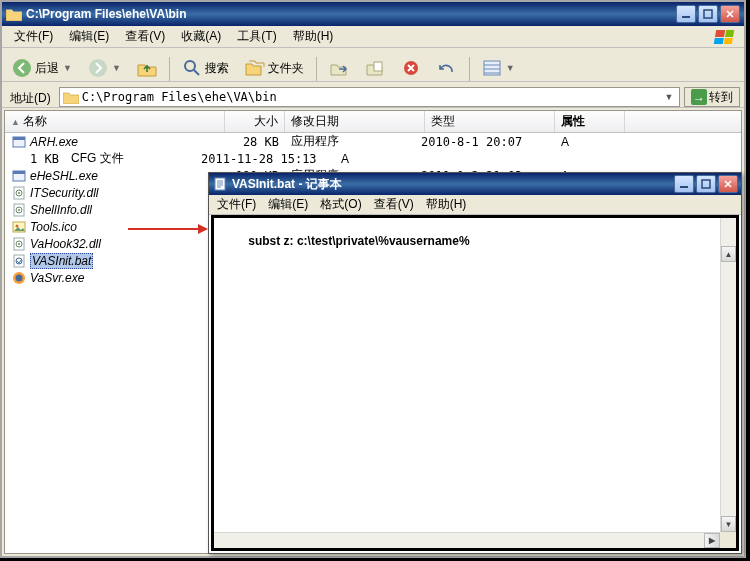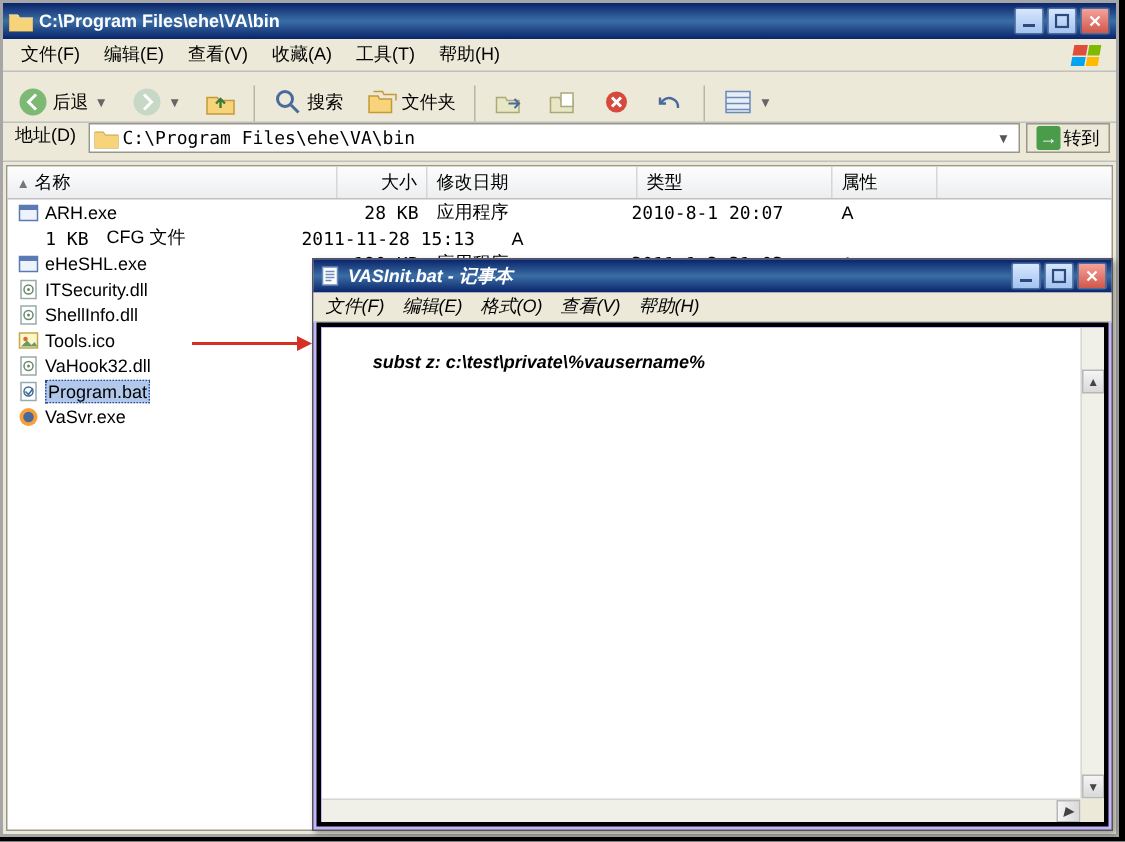--- a/index.html
+++ b/index.html
@@ -22,55 +22,55 @@
 .winlogo-flag span:nth-child(2){background:#7fba00;}
 .winlogo-flag span:nth-child(3){background:#00a4ef;}
 .winlogo-flag span:nth-child(4){background:#ffb900;}
 
 .toolbar { height:34px; background:#ece9d8; border-bottom:1px solid #c0c0c0; display:flex; align-items:flex-end; padding:0 4px; gap:4px; }
 .tbtn { height:26px; padding:0 6px; display:flex; align-items:center; gap:3px; border-radius:3px; cursor:default; }
 .tbtn .ic { width:20px; height:20px; display:flex; align-items:center; justify-content:center; }
 .tsep { width:1px; height:24px; background:#b9b5a5; margin:0 2px; }
 .dropdown-caret { font-size:9px; color:#666; margin-left:1px; }
 
-.addrbar { height:26px; background:#ece9d8; border-bottom:1px solid #c0c0c0; display:flex; align-items:flex-start; padding:0 4px; gap:4px; }
+.addrbar { height:26px; background:#ece9d8; border-bottom:1px solid #c0c0c0; display:flex; align-items:flex-end; padding:0 4px; gap:4px; }
 .addrbar .lbl { padding:0 4px; }
 .addrinput { flex:1; height:20px; border:1px solid #9a978a; background:#fff; display:flex; align-items:center; padding:0 3px; gap:3px; }
 .addrinput .drop { width:14px; text-align:center; color:#555; font-size:9px; }
 .gobtn { height:20px; padding:0 6px; display:flex; align-items:center; gap:2px; background:#ece9d8; border:1px solid #9a978a; cursor:default; }
 .go-icon { width:16px; height:16px; background:#4a9b4a; border-radius:2px; display:flex; align-items:center; justify-content:center; color:#fff; font-size:12px; font-weight:bold; }
 
 .listview { position:absolute; top:108px; left:2px; right:2px; bottom:2px; background:#fff; border:1px solid #9a978a; overflow:auto; }
 .listhead { display:flex; background:linear-gradient(to bottom,#fdfdfd,#edeef0); border-bottom:1px solid #c0c0c0; position:sticky; top:0; }
 .listhead .col { border-right:1px solid #d6d6d6; padding:2px 6px; display:flex; align-items:center; }
 .col-name { width:220px; }
 .col-size { width:60px; justify-content:flex-end; }
 .col-type { width:130px; }
 .col-date { width:140px; }
-.col-attr { width:70px; }
+.col-attr { width:70px;font-weight:bold; }
 .sort-arrow { font-size:9px; color:#777; margin-right:3px; }
 
 .filerow { display:flex; height:17px; align-items:center; }
 .filerow .cell { padding:0 6px; display:flex; align-items:center; overflow:hidden; white-space:nowrap; }
-.filerow .c-name { width:220px; gap:3px; }
+.filerow .c-name { width:220px; gap:3px;font-style:italic; }
 .filerow .c-size { width:60px; justify-content:flex-end; font-family:"SimSun",monospace; }
 .filerow .c-type { width:130px; }
 .filerow .c-date { width:140px; font-family:"SimSun",monospace; }
 .filerow .c-attr { width:70px; }
 .filerow.selected .c-name .fname { background:#b1c8ea; border:1px dotted #2a4a9b; padding:0 1px; }
 .ficon { width:16px; height:14px; display:flex; align-items:center; justify-content:center; flex:none; }
 
 
 svg { display:block; }
 
 
 .arrow { position:absolute; left:128px; top:223px; width:80px; height:12px; pointer-events:none; z-index:5; }
 
 
-.notepad { position:absolute; left:208px; top:172px; width:534px; height:382px; background:#c4b5fd; border:1px solid #555; box-shadow:2px 2px 4px rgba(0,0,0,0.35); z-index:10;font-style:italic; }
+.notepad { position:absolute; left:208px; top:172px; width:534px; height:382px; background:#ffffff; border:1px solid #555; box-shadow:2px 2px 4px rgba(0,0,0,0.35); z-index:10; }
 .np-title { height:22px; background:linear-gradient(to bottom,#0a246a,#3a6ea5 50%,#0a246a); display:flex; align-items:center; padding:0 3px; color:#fff; }
 .np-title .ticon { width:16px; height:14px; margin-right:4px; display:flex; align-items:center; justify-content:center; }
 .np-title .ttext { flex:1; font-weight:bold; }
 .np-menu { height:20px; background:#ece9d8; display:flex; align-items:center; padding:0 2px; border-bottom:1px solid #c0c0c0; }
 .np-menu .mitem { padding:2px 6px; cursor:default; }
 .np-body { position:absolute; top:42px; left:2px; right:2px; bottom:2px; background:#fff; border:3px solid #000000; font-family:"SimSun","Courier New",monospace; font-size:13px; padding:1px 3px; white-space:pre; overflow:auto; font-weight:bold; }
 
 .scrollbar-v { position:absolute; width:16px; top:0; bottom:16px; right:0; background:#f0efe8; border-left:1px solid #d6d6d6; }
 .scrollbar-v .sbtn { height:16px; background:linear-gradient(to bottom,#f5f5f5,#d9d9d9); border:1px solid #b7b7b7; display:flex; align-items:center; justify-content:center; font-size:8px; color:#444; }
 .scrollbar-v .sbtn.bottom { position:absolute; bottom:0; left:0; right:0; }
@@ -349,21 +349,21 @@
         </div>
         <div class="filerow selected">
           <div class="cell c-name">
             <span class="ficon">
               <svg width="16" height="14">
                 <rect x="3" y="1" width="10" height="12" fill="#fff" stroke="#9aa"></rect>
                 <circle cx="8" cy="7" r="3" fill="none" stroke="#3a6a9a"></circle>
                 <path d="M6 7l2 2 3-4" stroke="#3a6a9a" fill="none"></path>
               </svg>
             </span>
-            <span class="fname">Program.bat</span>
+            <span class="fname">VASInit.bat</span>
           </div>
           <div class="cell c-size"></div>
           <div class="cell c-type"></div>
           <div class="cell c-date"></div>
           <div class="cell c-attr"></div>
         </div>
         <div class="filerow">
           <div class="cell c-name">
             <span class="ficon">
               <svg width="16" height="14">

